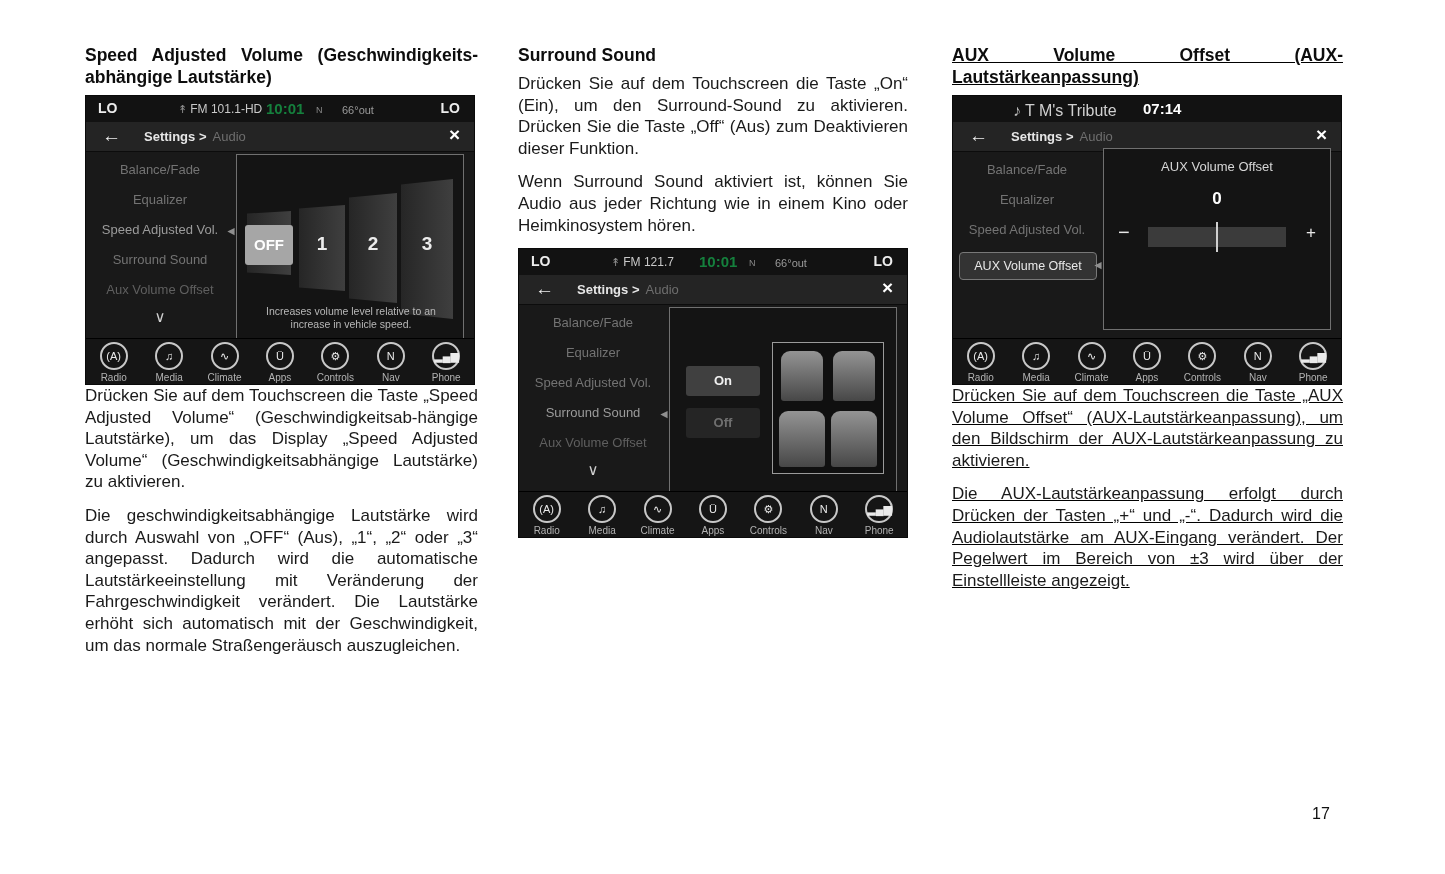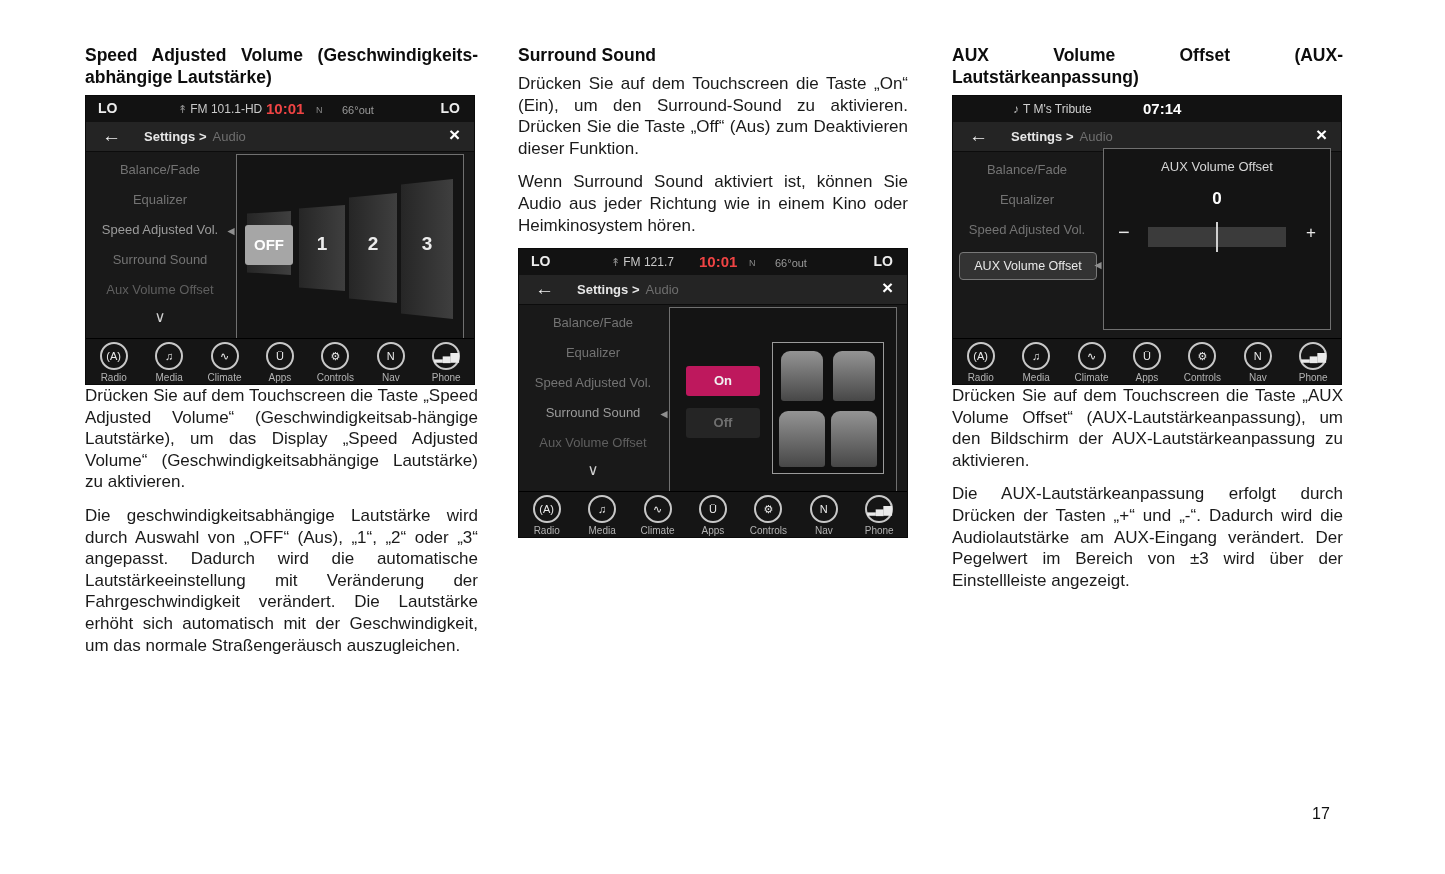--- a/index.html
+++ b/index.html
@@ -1,36 +1,36 @@
 <!DOCTYPE html>
 <html><head>
 <meta charset="utf-8">
 <style>
   * { box-sizing: border-box; margin: 0; padding: 0; }
   body { font-family: "Liberation Sans", sans-serif; background:#e8e8e8; }
   .page { position:relative; width:1445px; height:874px; background:#ffffff; overflow:hidden; }
   .col { position:absolute; top:44px; }
   .col-left  { left:85px;  width:393px; }
   .col-mid   { left:518px; width:390px; }
-  .col-right { left:952px; width:391px; }
+  .col-right { left:952px; width:391px;text-decoration:underline; }
   h2 { font-size:17.5px; line-height:22px; font-weight:bold; color:#0d0d0d; text-align:justify; margin:0 0 7px 0; }
   p.body { font-size:17px; line-height:21.6px; color:#1a1a1a; text-align:justify; margin:0 0 12px 0; }
   .after-screen { margin-top:20px; }
 
   
   .screen { position:relative; width:390px; height:290px; background:#191919; overflow:hidden; border:1px solid #0a0a0a; }
   .screen .sbar { position:absolute; left:0; top:0; width:100%; height:26px; background:#121212; }
   .sb-lo-l { position:absolute; left:12px; top:4px; font-weight:bold; font-size:14px; color:#ededed; }
   .sb-lo-r { position:absolute; right:14px; top:4px; font-weight:bold; font-size:14px; color:#ededed; }
   .sb-station { position:absolute; left:92px; top:6px; font-size:12px; color:#c9c9c9; }
   .sb-station .st-icon { color:#8f8f8f; font-size:11px; margin-right:3px; }
-  .sb-time { position:absolute; left:180px; top:4px; font-weight:bold; font-size:15px; color:#ef4444; }
+  .sb-time { position:absolute; left:180px; top:4px; font-weight:bold; font-size:15px; color:#15803d; }
   .sb-badge { position:absolute; left:230px; top:9px; font-size:9px; color:#8a8a8a; }
   .sb-temp { position:absolute; left:256px; top:8px; font-size:11px; color:#9a9a9a; }
-  .sb-track { position:absolute; left:60px; top:6px; font-size:12px; color:#d0d0d0; }
+  .sb-track { position:absolute; left:60px; top:6px; font-size:16px; color:#d0d0d0; }
   .sb-track .note { color:#bdbdbd; margin-right:4px; }
   .sb-time3 { position:absolute; left:190px; top:4px; font-weight:bold; font-size:15px; color:#ffffff; }
 
   .screen .nbar { position:absolute; left:0; top:26px; width:100%; height:30px; background:#242424; border-bottom:1px solid #0c0c0c; }
   .nb-back { position:absolute; left:16px; top:3px; font-size:19px; font-weight:bold; color:#eeeeee; }
   .nb-crumb { position:absolute; left:58px; top:7px; font-size:13px; }
   .nb-crumb .c-main { font-weight:bold; color:#e6e6e6; }
   .nb-crumb .c-sub { color:#6e6e6e; margin-left:6px; }
   .nb-close { position:absolute; right:14px; top:2px; font-size:19px; font-weight:bold; color:#ffffff; }
 
@@ -44,21 +44,21 @@
   .panel { position:absolute; left:150px; top:58px; width:228px; height:186px; background:#141414; border:1px solid #707070; }
   .p-hint { position:absolute; font-size:10.5px; line-height:13px; color:#b8b8b8; text-align:center; z-index:3; }
 
   
   .wedge { position:absolute; background:linear-gradient(90deg,#262626,#3f3f3f); clip-path:polygon(0 4%,100% 0,100% 100%,0 96%); }
   .off-btn { position:absolute; left:8px; top:70px; width:48px; height:40px; background:#a6a6a6; border-radius:3px; text-align:center; line-height:40px; font-weight:bold; font-size:15px; color:#ffffff; z-index:2; }
   .wnum { position:absolute; text-align:center; font-weight:bold; font-size:19px; color:#ececec; z-index:2; }
 
   
   .tog { position:absolute; left:16px; width:74px; height:30px; border-radius:3px; text-align:center; line-height:30px; font-weight:bold; font-size:13px; }
-  .tog.on  { top:58px; background:#be185d; color:#f0f0f0; }
+  .tog.on  { top:58px; background:#404040; color:#f0f0f0; }
   .tog.off { top:100px; background:#252525; color:#6f6f6f; }
   .seatbox { position:absolute; left:102px; top:34px; width:112px; height:132px; background:#101010; border:1px solid #9a9a9a; }
   .seat { position:absolute; background:linear-gradient(180deg,#949494,#474747); border-radius:9px 9px 3px 3px; }
 
   
   .aux-title { position:absolute; left:0; top:10px; width:100%; text-align:center; font-size:13px; color:#d6d6d6; }
   .aux-val { position:absolute; left:0; top:40px; width:100%; text-align:center; font-weight:bold; font-size:17px; color:#ffffff; }
   .aux-minus { position:absolute; left:14px; top:72px; font-size:20px; color:#e8e8e8; }
   .aux-plus { position:absolute; right:14px; top:74px; font-size:17px; color:#e8e8e8; }
   .aux-track { position:absolute; left:44px; top:78px; width:138px; height:20px; background:#3b3b3b; }
@@ -105,20 +105,21 @@
 
       <div class="panel">
         <div class="wedge" style="left:10px;top:56px;width:44px;height:64px;"></div>
         <div class="wedge" style="left:62px;top:50px;width:46px;height:86px;"></div>
         <div class="wedge" style="left:112px;top:38px;width:48px;height:110px;"></div>
         <div class="wedge" style="left:164px;top:24px;width:52px;height:140px;"></div>
         <div class="off-btn">OFF</div>
         <span class="wnum" style="left:62px;width:46px;top:78px;">1</span>
         <span class="wnum" style="left:112px;width:48px;top:78px;">2</span>
         <span class="wnum" style="left:164px;width:52px;top:78px;">3</span>
+        <div class="p-hint" style="left:12px;top:150px;width:204px;">Increases volume level relative to an increase in vehicle speed.</div>
       </div>
 
       <div class="dock">
         <div class="ditem">
             <span class="dcirc">(A)</span>
             <span class="dlabel">Radio</span>
           </div>
         <div class="ditem">
             <span class="dcirc">♫</span>
             <span class="dlabel">Media</span>

